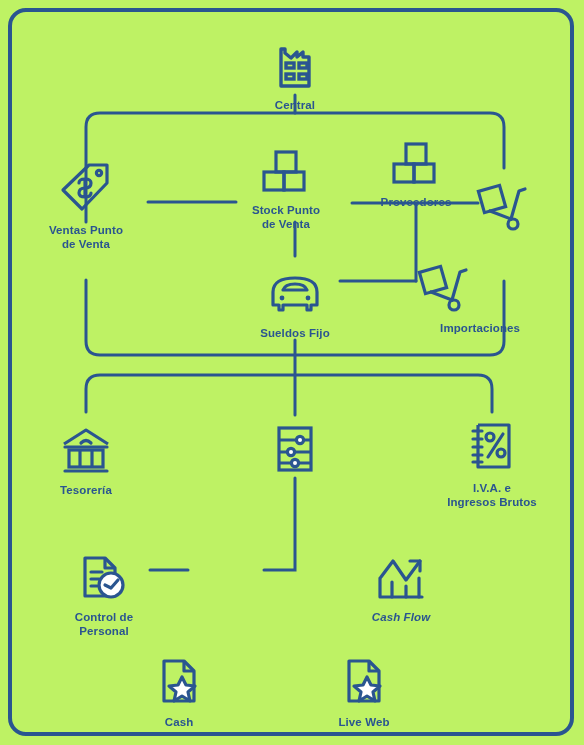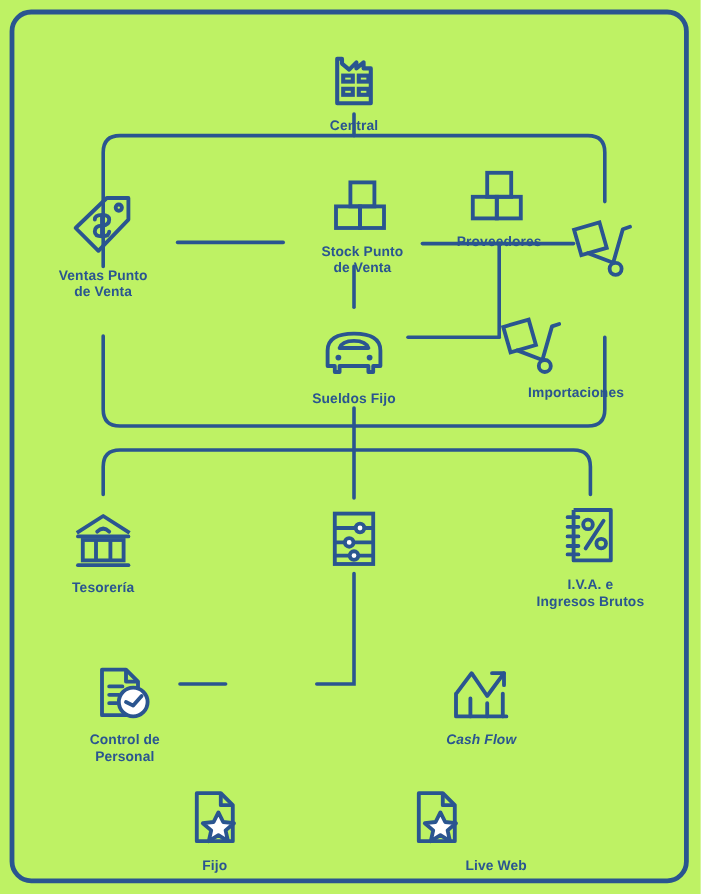--- a/index.html
+++ b/index.html
@@ -76,21 +76,21 @@
     <div class="ico">
       <svg width="62" height="58" viewBox="0 0 62 58" fill="none" stroke="#2a5590" stroke-width="3.2">
         <path d="M34 6 L52 6 L52 24 L27 50 L8 31 Z" stroke-linejoin="round"></path>
         <circle cx="44" cy="14" r="2.6"></circle>
         <path d="M30 20 L30 38 M24 24 Q24 20 30 20 Q36 20 36 24 Q36 29 30 29 Q24 29 24 34 Q24 38 30 38 Q36 38 36 34" stroke-width="3.2" stroke-linecap="round"></path>
       </svg>
     </div>
     <div class="lbl">Ventas Punto<br>de Venta</div>
   </div>
 
-  <div class="node" style="left:302px;top:135px;">
+  <div class="node" style="left:286px;top:135px;">
     <div class="ico">
       <svg width="56" height="52" viewBox="0 0 56 52" fill="none" stroke="#2a5590" stroke-width="3.2">
         <rect x="18" y="7" width="20" height="20"></rect>
         <rect x="6" y="27" width="20" height="18"></rect>
         <rect x="26" y="27" width="20" height="18"></rect>
       </svg>
     </div>
     <div class="lbl">Stock Punto<br>de Venta</div>
   </div>
 
@@ -206,24 +206,24 @@
   </div>
 
   <div class="node" style="left:179px;top:647px;">
     <div class="ico">
       <svg width="50" height="54" viewBox="0 0 50 54" fill="none" stroke="#2a5590" stroke-width="3.2">
         <path d="M10 6 L30 6 L40 16 L40 46 L10 46 Z" stroke-linejoin="round"></path>
         <path d="M30 6 L30 16 L40 16" stroke-linejoin="round"></path>
         <path d="M28 22 L32 30 L41 31 L34 37 L36 46 L28 41 L20 46 L22 37 L15 31 L24 30 Z" fill="#fff" stroke-linejoin="round"></path>
       </svg>
     </div>
-    <div class="lbl">Fijo</div>
-  </div>
-
-  <div class="node" style="left:364px;top:647px;text-align:right;">
+    <div class="lbl">Cash</div>
+  </div>
+
+  <div class="node" style="left:364px;top:647px;">
     <div class="ico">
       <svg width="50" height="54" viewBox="0 0 50 54" fill="none" stroke="#2a5590" stroke-width="3.2">
         <path d="M10 6 L30 6 L40 16 L40 46 L10 46 Z" stroke-linejoin="round"></path>
         <path d="M30 6 L30 16 L40 16" stroke-linejoin="round"></path>
         <path d="M28 22 L32 30 L41 31 L34 37 L36 46 L28 41 L20 46 L22 37 L15 31 L24 30 Z" fill="#fff" stroke-linejoin="round"></path>
       </svg>
     </div>
     <div class="lbl">Live Web</div>
   </div>
 

